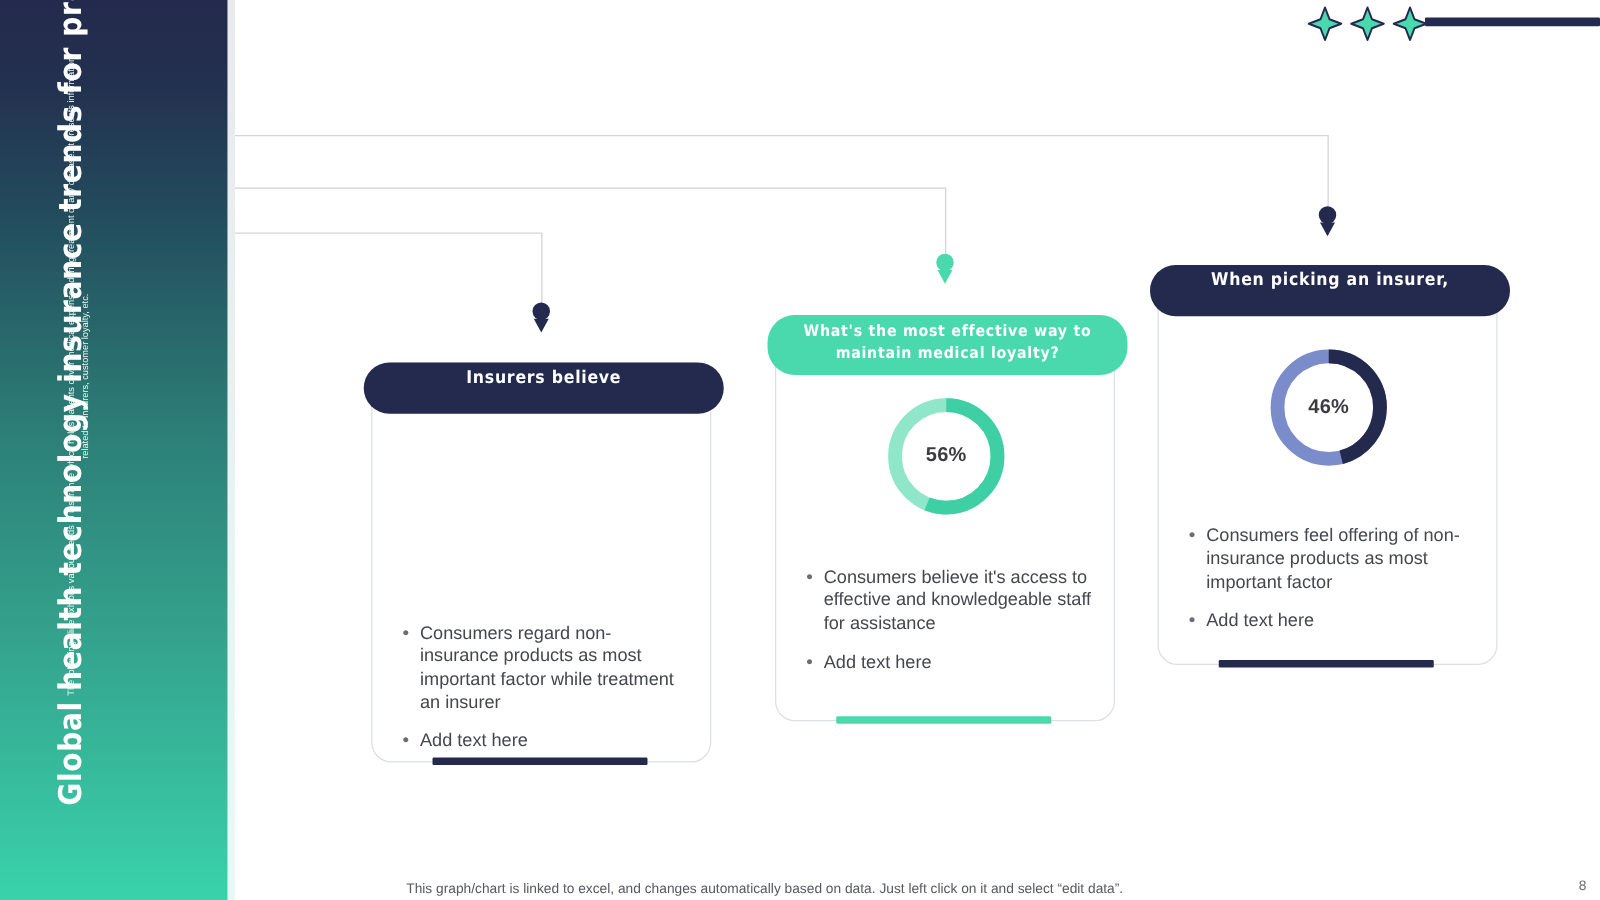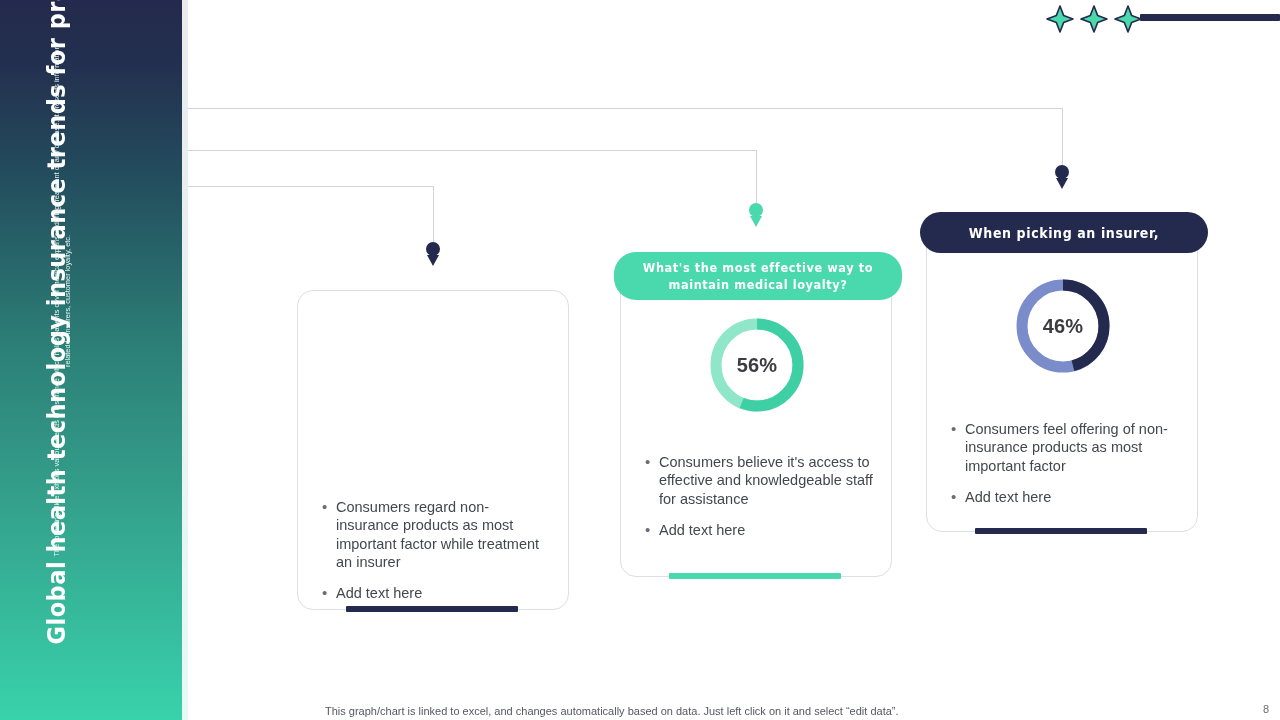--- a/index.html
+++ b/index.html
@@ -71,32 +71,32 @@
   
   .card{
     position:absolute;background:#ffffff;
     border:1px solid #dcdfe3;border-radius:16px;
     box-sizing:border-box;
   }
   .card-head{
     position:absolute;left:-1px;top:-1px;
     box-sizing:border-box;
     border-radius:22px;
-    display:flex;align-items:center;justify-content:center;
+    display:flex;justify-content:center;
     text-align:center;color:#ffffff;
     font-family:"DejaVu Sans Condensed","Liberation Sans", sans-serif;
     font-weight:700;letter-spacing:.6px;
     padding:4px 14px;
   }
   .donut{position:absolute;}
   .donut svg{display:block;}
   .donut .pctlabel{
     position:absolute;left:0;top:0;width:100%;height:100%;
     display:flex;align-items:center;justify-content:center;
-    font-size:20px;font-weight:700;color:#3b3b40;
+    font-size:16px;font-weight:700;color:#3b3b40;
     letter-spacing:.2px;
   }
   .bullets{position:absolute;left:24px;right:18px;}
   .bullet{display:flex;margin-bottom:13px;}
   .bullet .bdot{
     flex:0 0 auto;width:14px;color:#6a6d75;font-size:15px;line-height:18px;
   }
   .bullet .btxt{
     color:#44474d;font-size:14.5px;line-height:18.3px;font-weight:400;
   }
@@ -162,20 +162,23 @@
     <div class="dot" style="background:#4ad9ad;"></div>
     <div class="tri" style="border-top:11px solid #4ad9ad;"></div>
   </div>
   <div class="pin" style="left:1052px;top:165px;">
     <div class="stem" style="background:#242a4d;"></div>
     <div class="dot" style="background:#242a4d;"></div>
     <div class="tri" style="border-top:11px solid #242a4d;"></div>
   </div>
 
   <div class="card" style="left:297px;top:290px;width:272px;height:320px;">
+    <div class="card-head" style="left:-7px;width:288px;height:41px;background:#242a4d;font-size:14px;">
+      <span>Insurers  believe</span>
+    </div>
 
 
     <div class="bullets" style="top:207px;">
       <div class="bullet">
         <span class="bdot">•</span>
         <span class="btxt">Consumers regard non-insurance products as most important factor while treatment an insurer</span>
       </div>
       <div class="bullet">
         <span class="bdot">•</span>
         <span class="btxt">Add text here</span>

